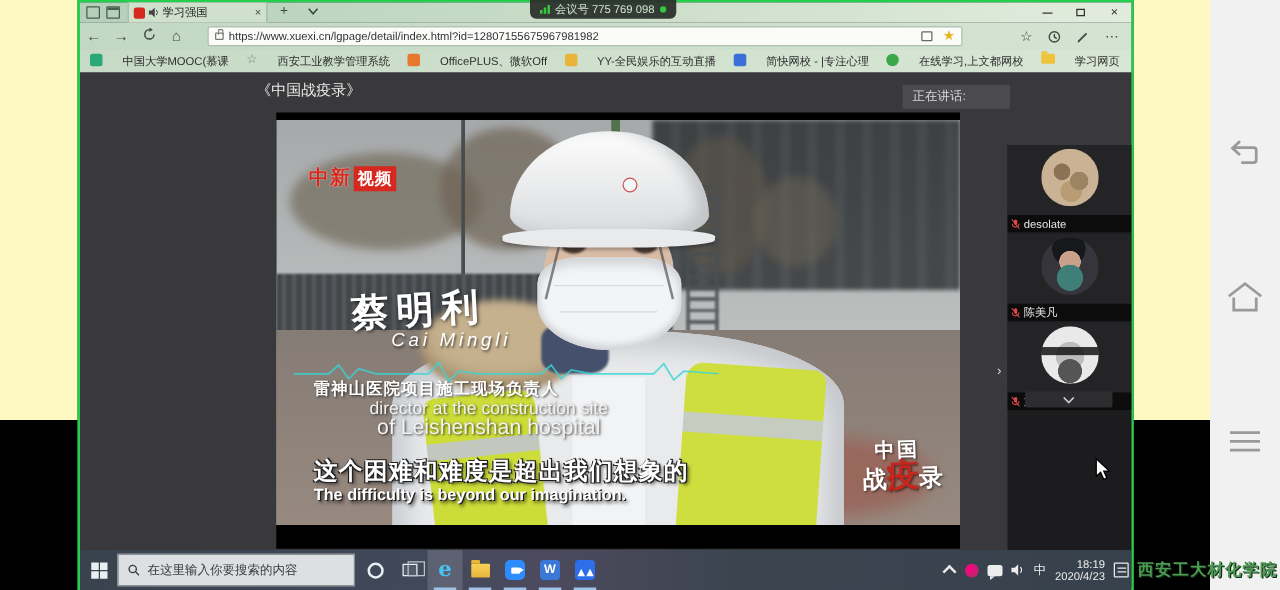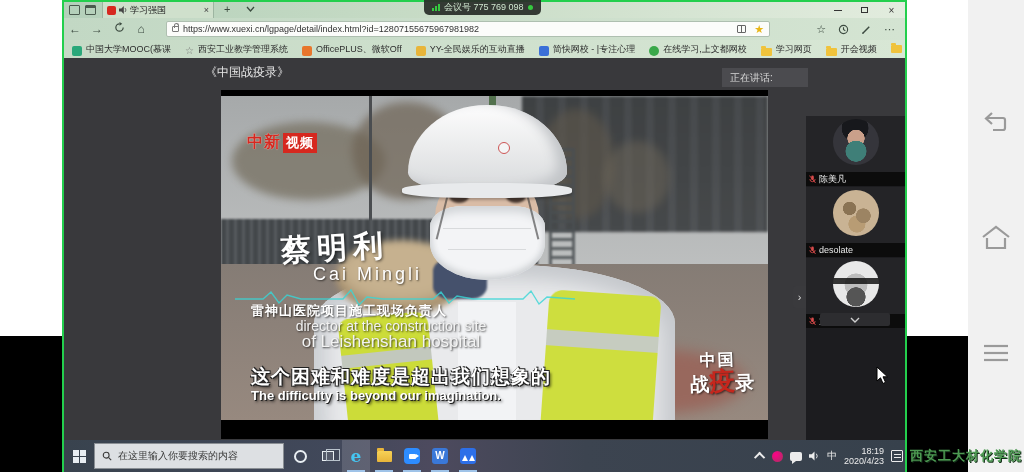--- a/index.html
+++ b/index.html
@@ -1,18 +1,18 @@
 <!DOCTYPE html>
 <html><head>
 <meta charset="utf-8">
 <style>
   * { margin:0; padding:0; box-sizing:border-box; }
   html,body { width:1024px; height:472px; background:#000; overflow:hidden;
               font-family:"Liberation Sans", sans-serif; }
-  .stage { position:absolute; left:0; top:0; width:1024px; height:336px; background:#ffffff; }
+  .stage { position:absolute; left:0; top:0; width:1024px; height:336px; background:#fef9c3; }
 
   
   .share-region { position:absolute; left:62px; top:0; width:845px; height:472px;
                   border:2px solid #23cf4d; background:#39393c; }
 
   
   .tabbar { position:absolute; left:0; top:0; width:841px; height:16px;
             background:linear-gradient(90deg,#b4d0ba 0%,#c8dcc6 45%,#e2ecde 100%); }
   .setaside { position:absolute; top:3px; width:11px; height:10px; border:1px solid #4a5a4e; border-radius:1px; }
   .setaside.a { left:5px; } .setaside.b { left:21px; background:linear-gradient(#4a5a4e 30%,transparent 30%); }
@@ -43,21 +43,21 @@
   .field-icons { display:flex; gap:8px; align-items:center; flex:none; }
   .read-icon { width:9px; height:8px; border:1px solid #666; border-radius:1px;
                background:linear-gradient(90deg,transparent 48%,#666 48%,#666 52%,transparent 52%); }
   .fav-star { color:#e8b618; font-size:11px; line-height:10px; }
   .hub-icons { display:flex; gap:12px; margin-left:auto; margin-right:10px; align-items:center; color:#3c4a40; }
   .hub-icons .glyph { font-size:11px; }
 
   .bookmarksbar { position:absolute; left:0; top:38px; width:841px; height:18px;
                   background:linear-gradient(90deg,#c6dac6,#d8e7d5); display:flex; align-items:center;
                   padding-left:8px; gap:14px; overflow:hidden; }
-  .bm { display:flex; align-items:flex-end; gap:4px; font-size:9px; color:#2e2e2e; white-space:nowrap; }
+  .bm { display:flex; align-items:flex-start; gap:16px; font-size:9px; color:#2e2e2e; white-space:nowrap; }
   .bm-ic { width:10px; height:10px; flex:none; border-radius:2px; }
   .bm-ic.i0 { background:#2aa87a; }
   .bm-ic.i1 { background:transparent; color:#777; font-size:10px; line-height:10px; width:auto; }
   .bm-ic.i2 { background:#e8762c; }
   .bm-ic.i3 { background:#e8b53a; }
   .bm-ic.i4 { background:#3a6fd8; }
   .bm-ic.i5 { background:#3aa84a; border-radius:50%; }
   .folder-ic { width:11px; height:8px; background:#f0c33c; border-radius:1px; position:relative; flex:none; }
   .folder-ic:before { content:""; position:absolute; left:0; top:-2px; width:5px; height:2px;
                       background:#f0c33c; border-radius:1px 1px 0 0; }
@@ -135,21 +135,21 @@
   .strap.s2 { right:16%; transform:rotate(-14deg); }
 
   
   .news-logo { position:absolute; left:26px; top:36px; display:flex; align-items:center; gap:2px; }
   .news-zh { color:#d6281f; font-weight:bold; font-size:16px; font-family:"DejaVu Serif",serif;
              text-shadow:0 0 1px #fff; letter-spacing:1px; }
   .news-badge { background:#d6281f; color:#fff; font-weight:bold; font-size:13px; padding:1px 3px; letter-spacing:1px; }
   .person-name { position:absolute; left:60px; top:132px; color:#fff; font-size:30px; font-weight:bold;
                  font-family:"DejaVu Serif",serif; letter-spacing:6px; transform:rotate(-3deg);
                  text-shadow:1px 1px 3px rgba(0,0,0,.6); }
-  .person-name-en { position:absolute; left:92px; top:168px; color:#fff; font-size:18px;
+  .person-name-en { position:absolute; left:92px; top:168px; color:#fff; font-style:italic; font-size:15px;
                     letter-spacing:3px; text-shadow:1px 1px 2px rgba(0,0,0,.6); }
   .ecg { position:absolute; left:14px; top:192px; opacity:.9; }
   .role-zh { position:absolute; left:30px; top:206px; color:#fff; font-weight:bold; font-size:13px;
              letter-spacing:1px; text-shadow:1px 1px 2px rgba(0,0,0,.7); }
   .role-en1 { position:absolute; left:20px; top:222px; width:300px; text-align:center; color:#f2f2f2;
               font-size:14px; text-shadow:1px 1px 2px rgba(0,0,0,.7); }
   .role-en2 { position:absolute; left:20px; top:236px; width:300px; text-align:center; color:#f2f2f2;
               font-size:17px; text-shadow:1px 1px 2px rgba(0,0,0,.7); }
   .sub-zh { position:absolute; left:30px; top:268px; color:#fff; font-weight:bold; font-size:19px;
             letter-spacing:1px; text-shadow:1px 1px 0 #222, -1px 1px 0 #222, 1px -1px 0 #222, 2px 2px 3px rgba(0,0,0,.7); }
@@ -421,39 +421,39 @@
             <div class="l2"><span>战</span><span class="red">疫</span><span>录</span></div>
           </div>
         </div>
 
       </div>
 
       <div class="collapse-handle">›</div>
 
       <div class="panel">
         <div class="tile">
+          <div class="avatar av3"></div>
+          <div class="tile-label">
+            <svg class="micsvg" width="7" height="9" viewBox="0 0 8 10">
+              <rect x="2.5" y="0.5" width="3" height="5" rx="1.5" fill="#d84a4a"></rect>
+                <path d="M1 4.5 a3 3 0 0 0 6 0" fill="none" stroke="#d84a4a"></path>
+                <line x1="0.5" y1="0.5" x2="7.5" y2="9" stroke="#d84a4a"></line>
+            </svg>
+            <span class="pname">desolate</span>
+          </div>
+        </div>
+        <div class="tile">
           <div class="avatar av2"></div>
           <div class="tile-label">
             <svg class="micsvg" width="7" height="9" viewBox="0 0 8 10">
               <rect x="2.5" y="0.5" width="3" height="5" rx="1.5" fill="#d84a4a"></rect>
                 <path d="M1 4.5 a3 3 0 0 0 6 0" fill="none" stroke="#d84a4a"></path>
                 <line x1="0.5" y1="0.5" x2="7.5" y2="9" stroke="#d84a4a"></line>
             </svg>
             <span class="pname">陈美凡</span>
-          </div>
-        </div>
-        <div class="tile">
-          <div class="avatar av3"></div>
-          <div class="tile-label">
-            <svg class="micsvg" width="7" height="9" viewBox="0 0 8 10">
-              <rect x="2.5" y="0.5" width="3" height="5" rx="1.5" fill="#d84a4a"></rect>
-                <path d="M1 4.5 a3 3 0 0 0 6 0" fill="none" stroke="#d84a4a"></path>
-                <line x1="0.5" y1="0.5" x2="7.5" y2="9" stroke="#d84a4a"></line>
-            </svg>
-            <span class="pname">desolate</span>
           </div>
         </div>
         <div class="tile">
           <div class="avatar av4"></div>
           <div class="tile-label">
             <svg class="micsvg" width="7" height="9" viewBox="0 0 8 10">
               <rect x="2.5" y="0.5" width="3" height="5" rx="1.5" fill="#d84a4a"></rect>
                 <path d="M1 4.5 a3 3 0 0 0 6 0" fill="none" stroke="#d84a4a"></path>
                 <line x1="0.5" y1="0.5" x2="7.5" y2="9" stroke="#d84a4a"></line>
             </svg>

